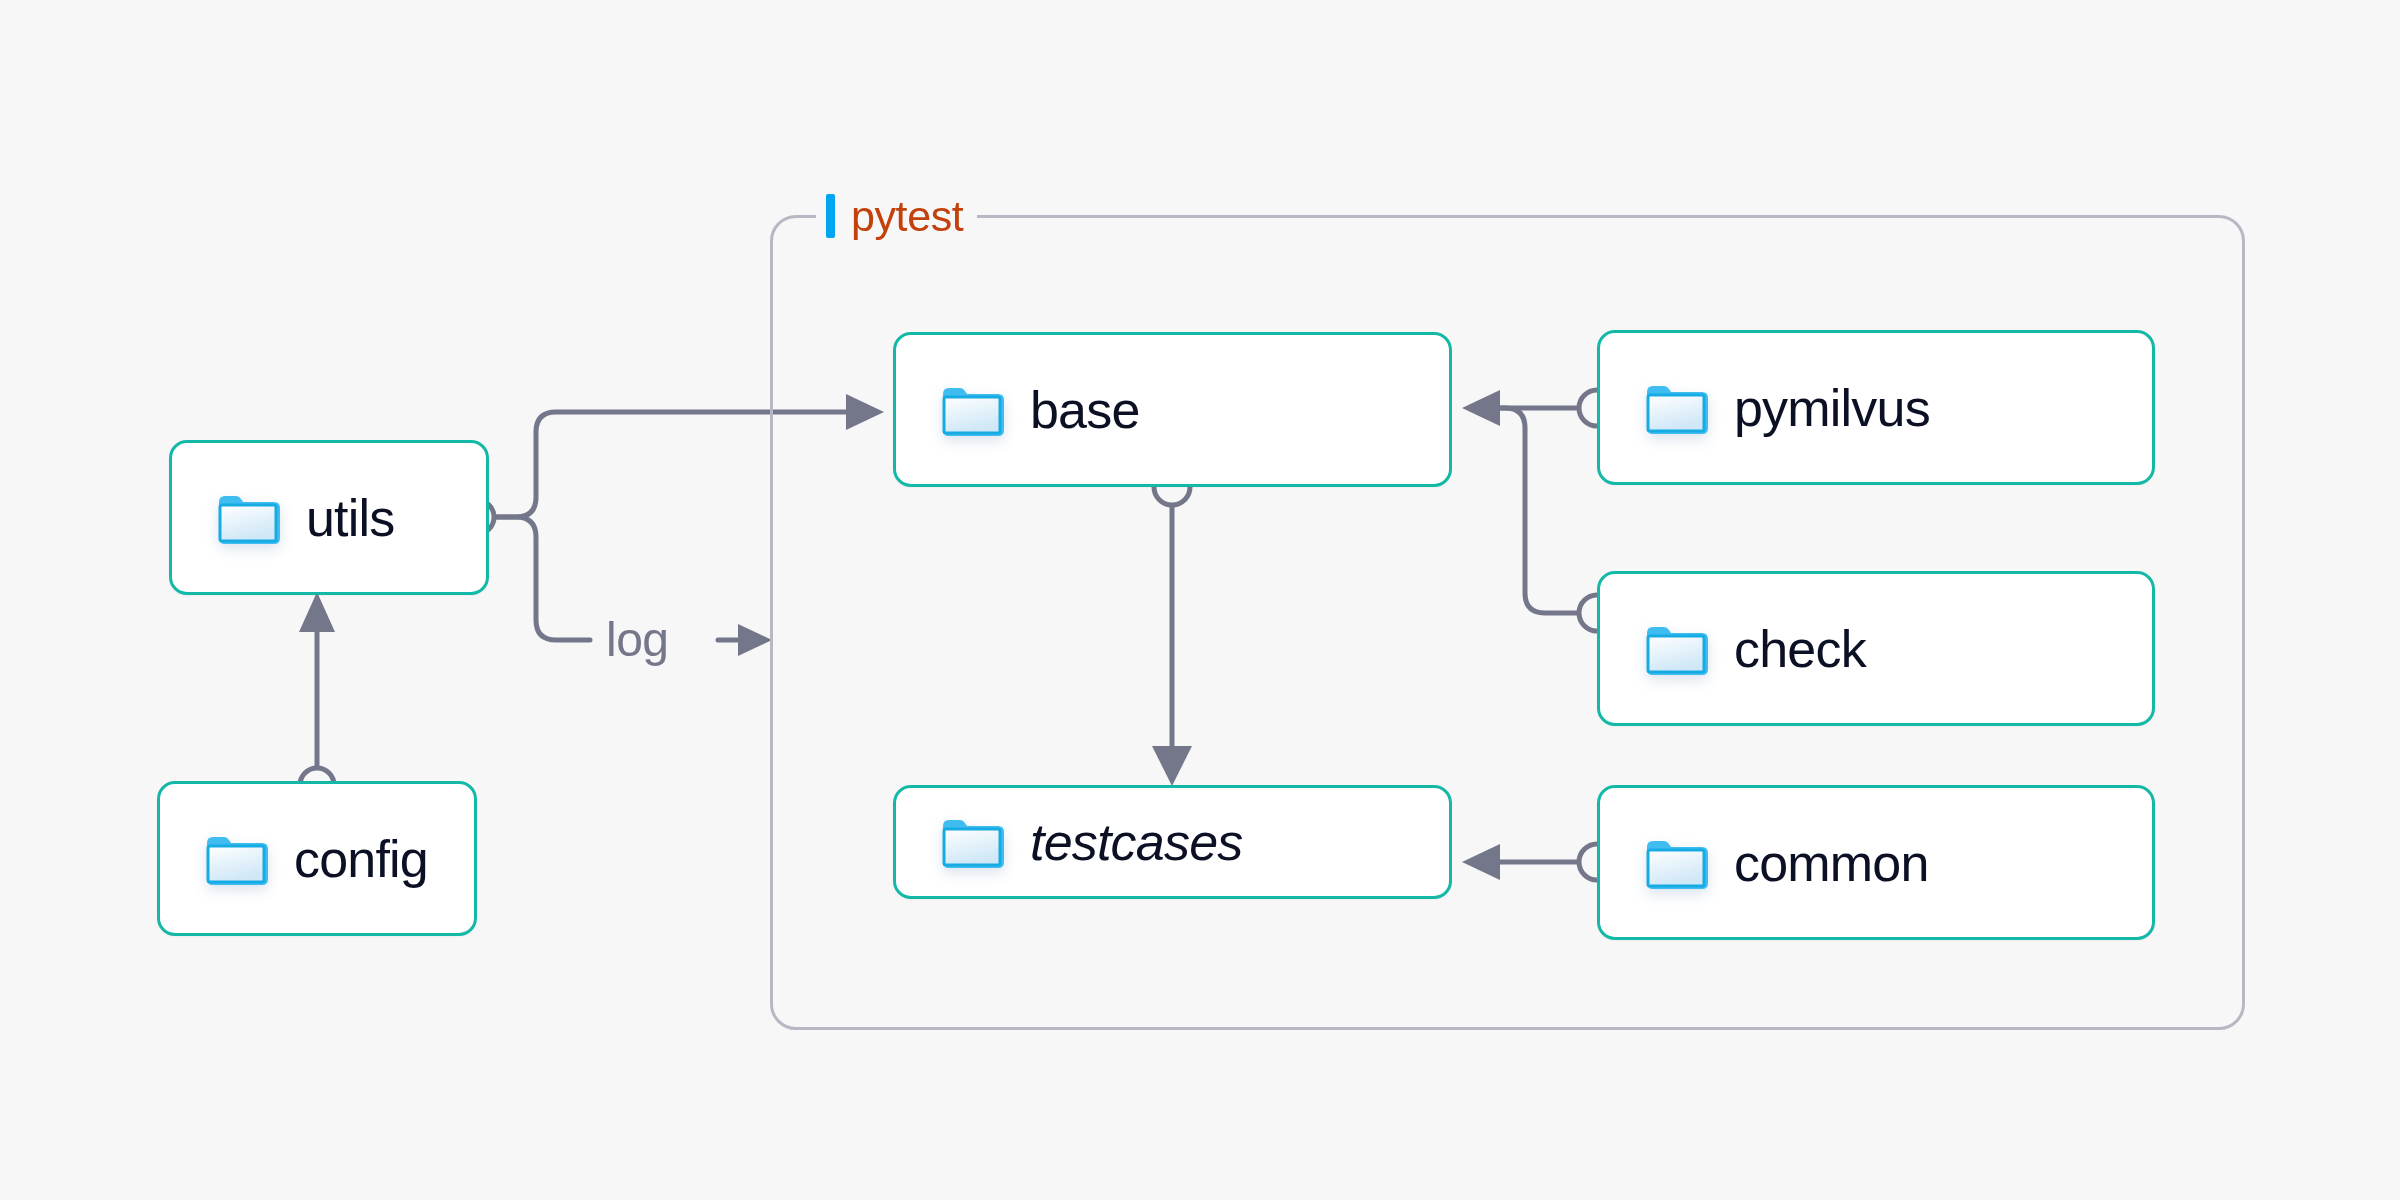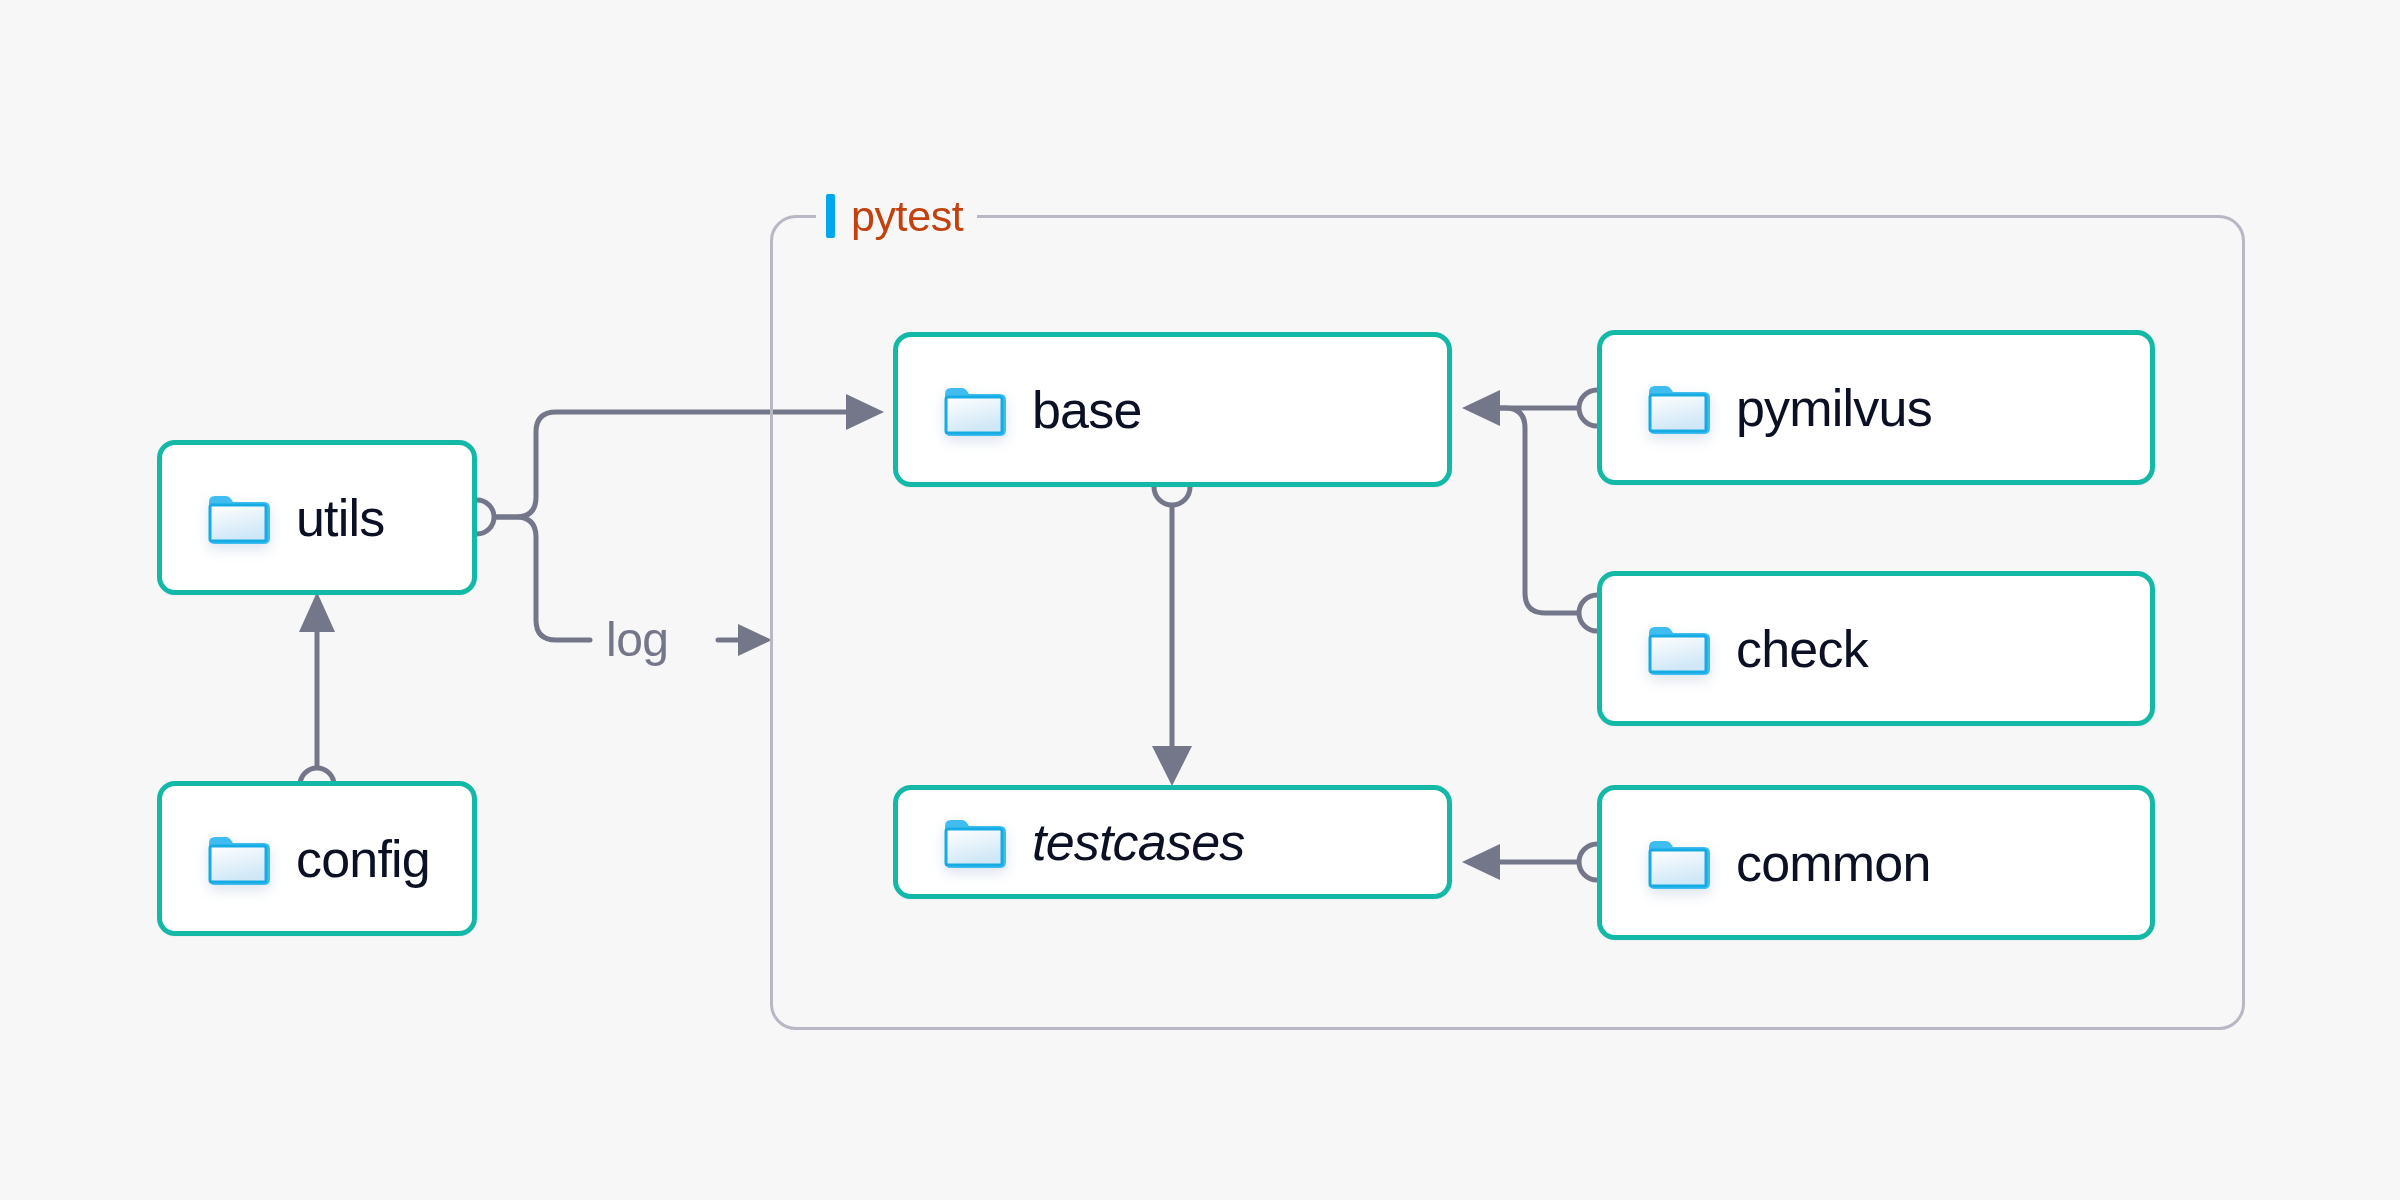--- a/index.html
+++ b/index.html
@@ -72,21 +72,21 @@
     color: #c2410c;
     letter-spacing: -0.4px;
     white-space: nowrap;
   }
 
   
   .node {
     position: absolute;
     box-sizing: border-box;
     background: #ffffff;
-    border: 5px solid #14b8a6;
+    border: 3px solid #14b8a6;
     border-radius: 18px;
     display: flex;
     align-items: center;
     box-shadow: 0 1px 2px rgba(16,21,40,0.04);
   }
   .node-inner {
     display: flex;
     align-items: center;
     gap: 26px;
     padding-left: 44px;
@@ -172,21 +172,21 @@
 
   <div class="group-box" style="left:770px; top:215px; width:1475px; height:815px;"></div>
 
   <div class="group-label" style="left:816px; top:188px;">
     <span class="group-accent"></span>
     <span class="group-label-text">pytest</span>
   </div>
 
   <div class="edge-label" style="left:596px; top:612px;">log</div>
 
-  <div class="node" style="left:157px; top:440px; width:320px; height:155px;">
+  <div class="node" style="left:169px; top:440px; width:320px; height:155px;">
     <div class="node-inner">
       <span class="folder-icon">
         <svg viewBox="0 0 64 54" width="64" height="54" xmlns="http://www.w3.org/2000/svg">
           <defs>
             <linearGradient id="fg0" x1="0" y1="0" x2="0.35" y2="1">
               <stop offset="0" stop-color="#ffffff"></stop>
               <stop offset="1" stop-color="#cfe7f7"></stop>
             </linearGradient>
           </defs>
           <path d="M3 11 q0-6 6-6 h11 q3 0 5 3 l2 3 h31 q6 0 6 6 v30 q0 6-6 6 H9 q-6 0-6-6 z" fill="#3fbdf0"></path>

